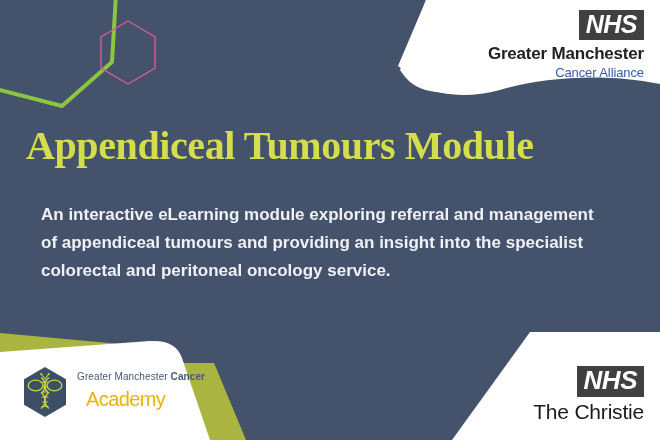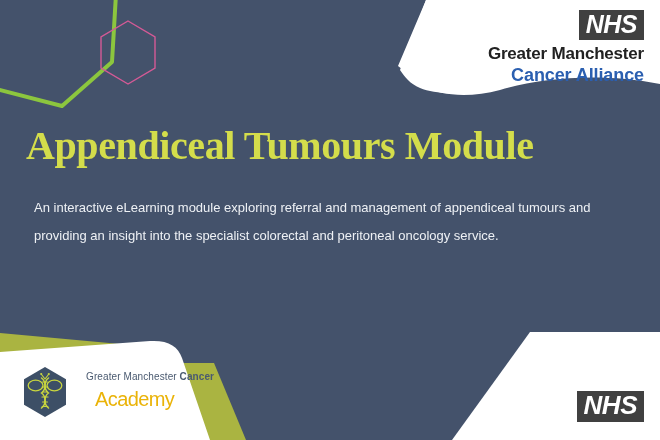--- a/index.html
+++ b/index.html
@@ -34,26 +34,26 @@
     margin: 0;
     font-family: Liberation Serif, serif;
     font-size: 40px;
     line-height: 48px;
     font-weight: bold;
     letter-spacing: -0.4px;
     color: #d4dd4b;
     white-space: nowrap;
   }
   .subhead {
-    margin: 8px;
+    margin: 15px;
     padding-top: 16px;
     font-family: "Liberation Sans", sans-serif;
-    font-size: 13px;
+    font-size: 17px;
     line-height: 28px;
-    font-weight: normal;
+    font-weight: bold;
     color: #eef1f5;
     max-width: 560px;
   }
 
   
   .nhs-box {
     display: inline-block;
     background: #404040;
     color: #ffffff;
     font-family: "Liberation Sans", sans-serif;
@@ -80,22 +80,22 @@
     display: block;
     margin-top: 5px;
     font-size: 17px;
     font-weight: bold;
     color: #222222;
     letter-spacing: -0.2px;
   }
   #gmca-logo .gmca-line2 {
     display: block;
     margin-top: 4px;
-    font-size: 18px;
-    font-weight: bold;
+    font-size: 13px;
+    font-weight: normal;
     color: #2b5fb0;
     letter-spacing: -0.1px;
   }
 
   
   #christie-logo {
     position: absolute;
     right: 16px;
     bottom: 18px;
     text-align: right;
@@ -123,21 +123,21 @@
     letter-spacing: -0.1px;
   }
 
   
   #academy-logo {
     position: absolute;
     left: 22px;
     bottom: 22px;
     display: flex;
     align-items: center;
-    gap: 18px;
+    gap: 9px;
   }
   #academy-logo .academy-words {
     line-height: 1;
     padding-top: 2px;
   }
   #academy-logo .acad-line1 {
     display: block;
     font-size: 10px;
     color: #4a5a70;
     letter-spacing: 0.1px;
@@ -188,20 +188,21 @@
   </div>
 
   <div id="gmca-logo">
     <span class="nhs-box">NHS</span>
     <span class="gmca-line1">Greater Manchester</span>
     <span class="gmca-line2">Cancer Alliance</span>
   </div>
 
   <div id="christie-logo">
     <span class="nhs-box">NHS</span>
+    <span class="christie-line1">The Christie</span>
   </div>
 
   <div id="academy-logo">
 
     <svg width="46" height="52" viewBox="0 0 46 52">
 
       <polygon points="23,1 44,13.2 44,38.8 23,51 2,38.8 2,13.2" fill="#3d4f66"></polygon>
 
       <path d="M 23,13 L 19.5,8.5 M 23,13 L 26.5,8.5" stroke="#c9d63f" stroke-width="1.1" fill="none" stroke-linecap="round"></path>
       <circle cx="19.2" cy="8.0" r="1.1" fill="#c9d63f"></circle>

